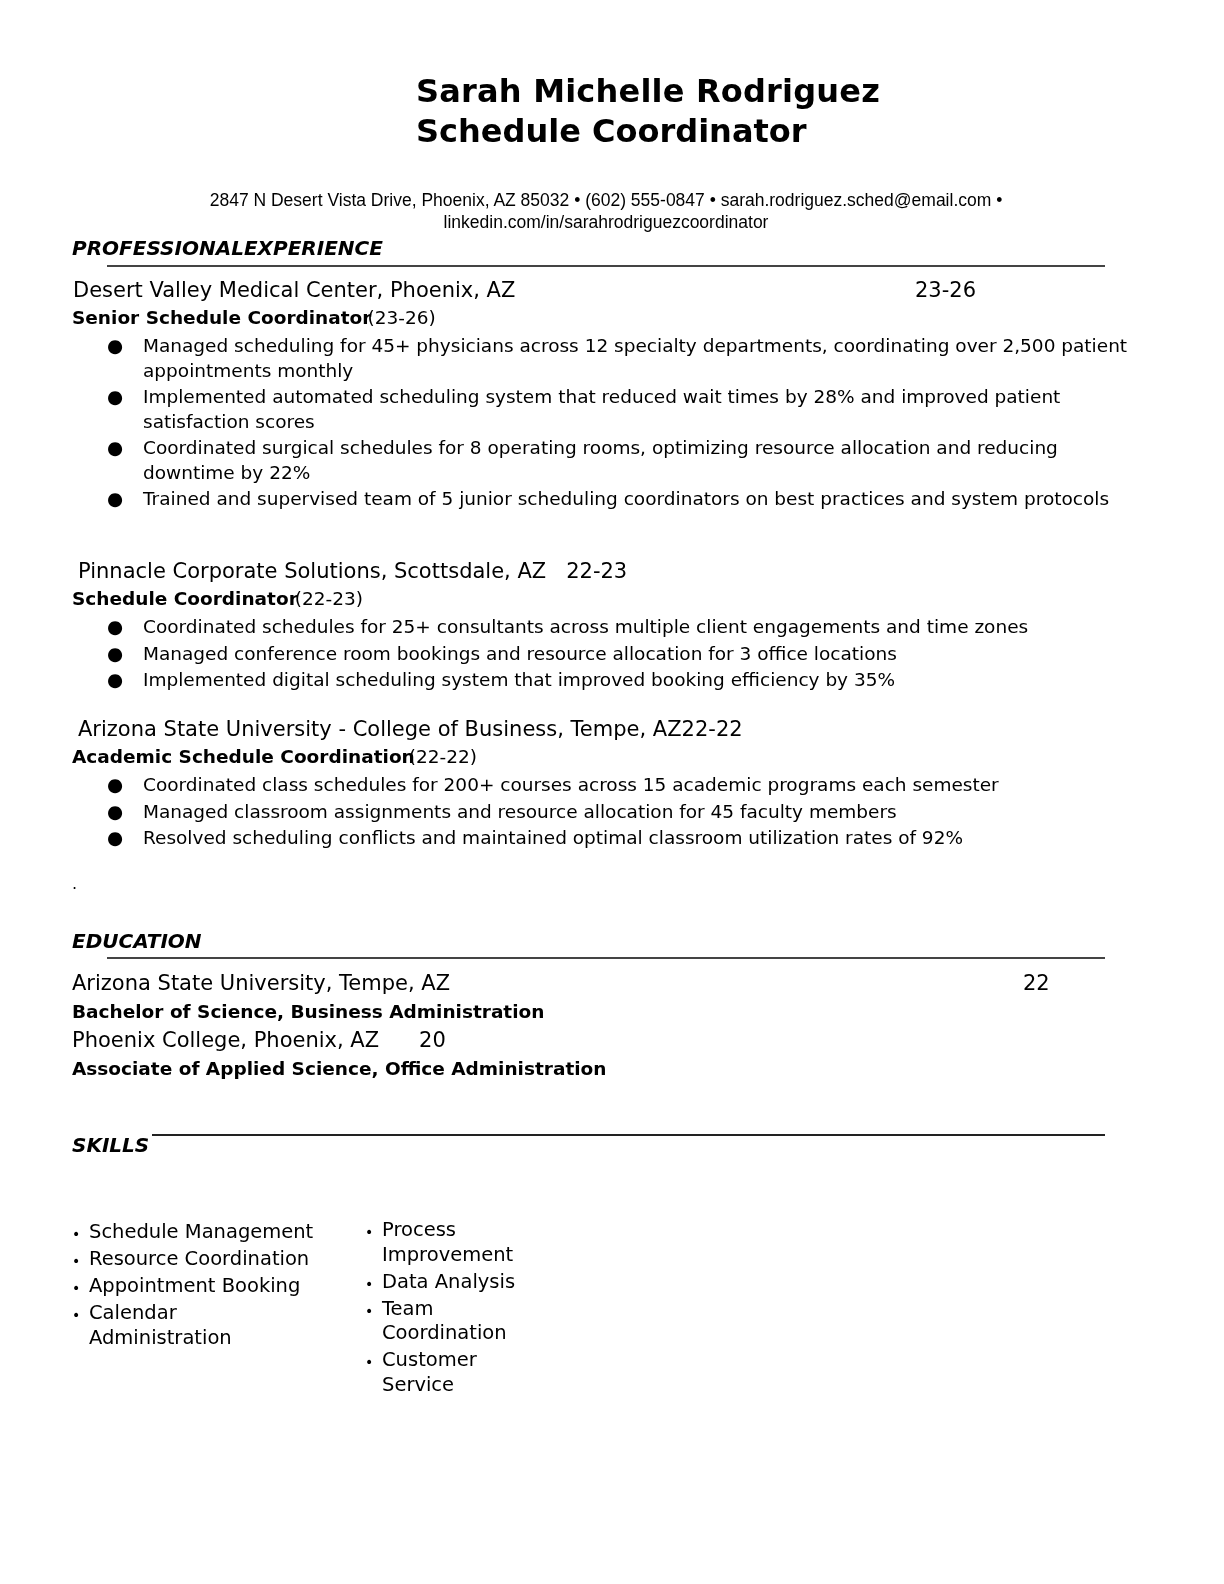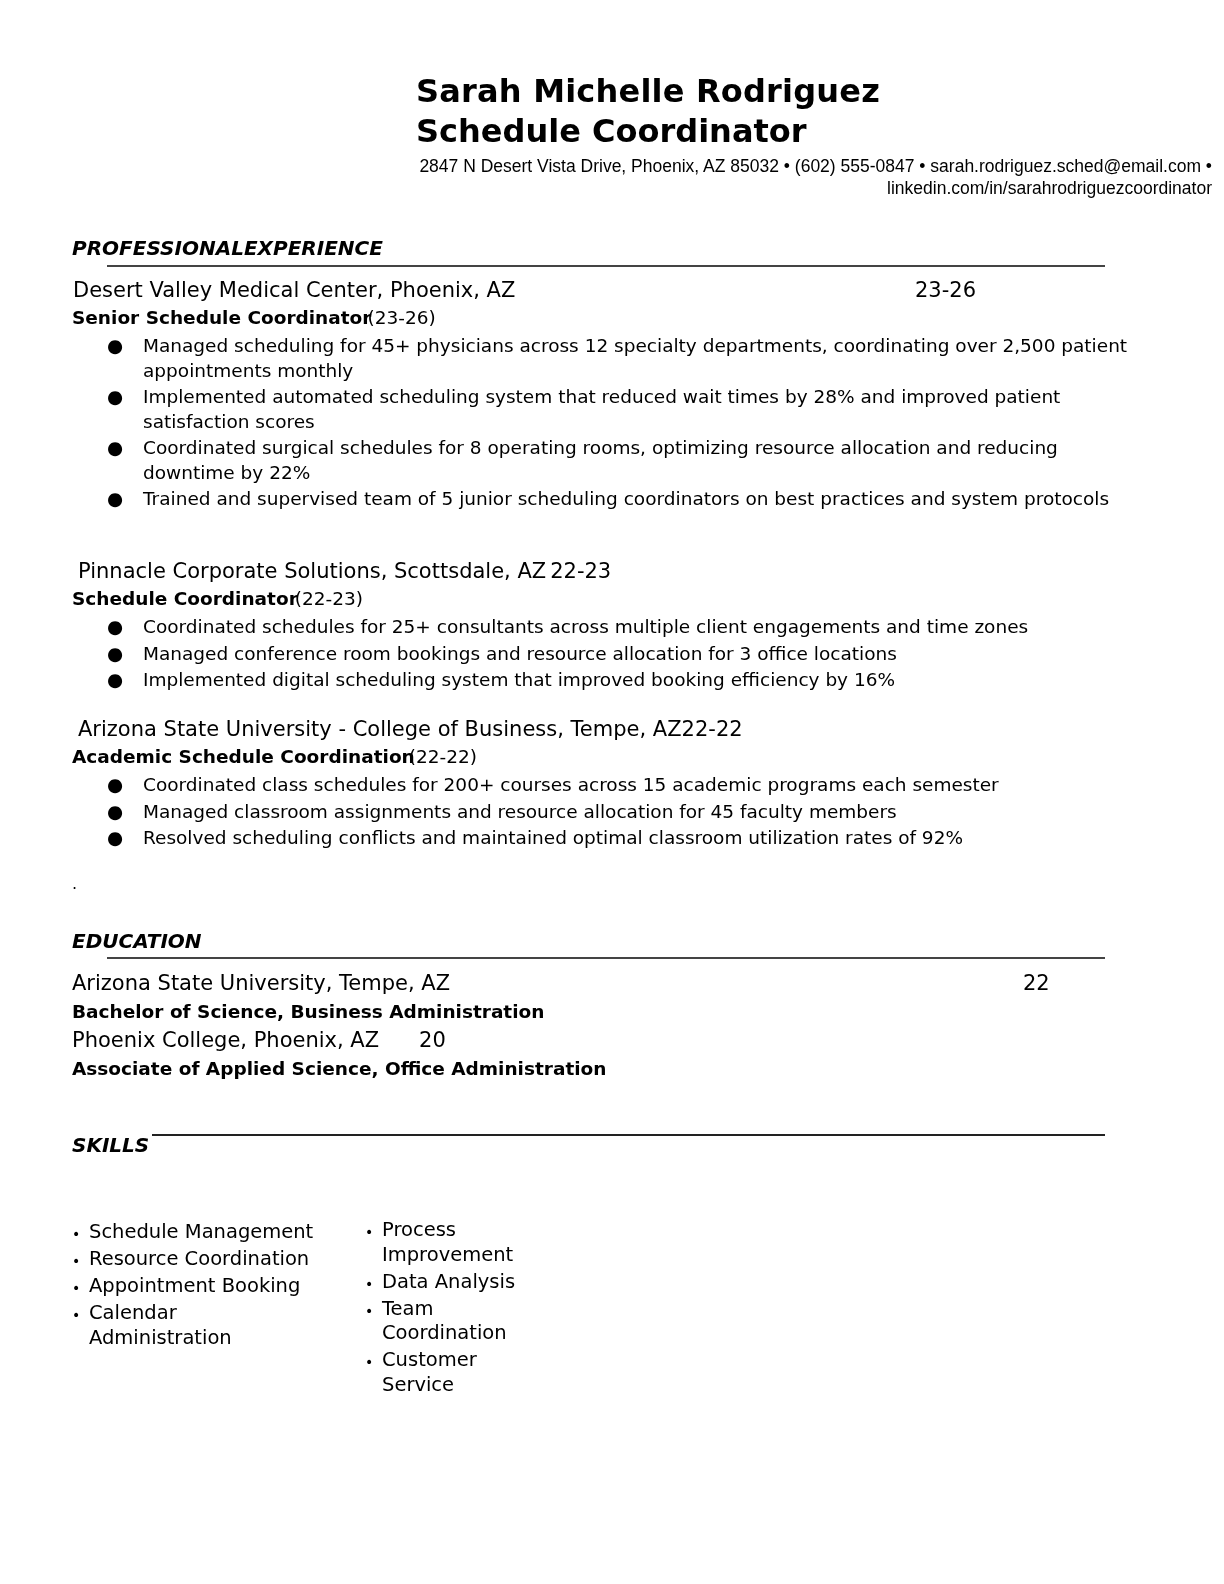--- a/index.html
+++ b/index.html
@@ -1,20 +1,20 @@
 <!DOCTYPE html>
 <html><head>
   <meta charset="utf-8">
   <style>
     html, body { margin: 0; padding: 0; background: #ffffff; }
     body { width: 1224px; height: 1584px; position: relative; color: #000; font-family: "DejaVu Sans", sans-serif; overflow: hidden; }
     .abs { position: absolute; white-space: nowrap; }
     .name { left: 416px; top: 72px; font-size: 32px; font-weight: bold; letter-spacing: 0.2px; }
     .title { left: 416px; top: 112px; font-size: 32px; font-weight: bold; }
-    .contact { left: 0; width: 1212px; text-align: right; font-family: "Liberation Sans", sans-serif; font-size: 17.5px; }
+    .contact { left: 0; width: 1212px; text-align: center; font-family: "Liberation Sans", sans-serif; font-size: 17.5px; margin-top: 34px; }
     .section-head { left: 72px; font-size: 20px; font-weight: bold; font-style: italic; }
     .rule { position: absolute; left: 107px; width: 998px; height: 2px; background: #444444; }
     .org { font-size: 21px; }
     .role { left: 72px; font-size: 18.5px; }
     .role b { font-weight: bold; }
     .bullets { position: absolute; left: 107px; width: 1040px; margin: 0; padding: 0; list-style: none; font-size: 18.5px; line-height: 24.5px; }
     .bullets li { position: relative; padding-left: 36px; margin-bottom: 2px; white-space: normal; }
     .bullets li .dot { position: absolute; left: 0; top: 0; }
     .edu-school { left: 72px; font-size: 21px; }
     .edu-degree { left: 72px; font-size: 18.5px; font-weight: bold; }
@@ -39,29 +39,29 @@
   <b>Senior Schedule Coordinator</b><span style="margin-left:-4px;">(23-26)</span>
 </div>
 <ul class="bullets" style="top:334px;">
   <li><span class="dot">●</span><span>Managed scheduling for 45+ physicians across 12 specialty departments, coordinating over 2,500 patient appointments monthly</span></li>
   <li><span class="dot">●</span><span>Implemented automated scheduling system that reduced wait times by 28% and improved patient satisfaction scores</span></li>
   <li><span class="dot">●</span><span>Coordinated surgical schedules for 8 operating rooms, optimizing resource allocation and reducing downtime by 22%</span></li>
   <li><span class="dot">●</span><span>Trained and supervised team of 5 junior scheduling coordinators on best practices and system protocols</span></li>
 </ul>
 
 <div class="abs org" style="left:78px; top:559px;">
-  <span>Pinnacle Corporate Solutions, Scottsdale, AZ</span><span style="margin-left:4px;">22-23</span>
+  <span>Pinnacle Corporate Solutions, Scottsdale, AZ</span><span style="margin-left:20px;">22-23</span>
 </div>
 <div class="abs role" style="top:588px;">
   <b>Schedule Coordinator</b><span style="margin-left:-3px;">(22-23)</span>
 </div>
 <ul class="bullets" style="top:615px;">
   <li><span class="dot">●</span><span>Coordinated schedules for 25+ consultants across multiple client engagements and time zones</span></li>
   <li><span class="dot">●</span><span>Managed conference room bookings and resource allocation for 3 office locations</span></li>
-  <li><span class="dot">●</span><span>Implemented digital scheduling system that improved booking efficiency by 16%</span></li>
+  <li><span class="dot">●</span><span>Implemented digital scheduling system that improved booking efficiency by 35%</span></li>
 </ul>
 
 <div class="abs org" style="left:78px; top:717px;">
   <span>Arizona State University - College of Business, Tempe, AZ</span><span style="">22-22</span>
 </div>
 <div class="abs role" style="top:746px;">
   <b>Academic Schedule Coordination</b><span style="margin-left:-6px;">(22-22)</span>
 </div>
 <ul class="bullets" style="top:773px;">
   <li><span class="dot">●</span><span>Coordinated class schedules for 200+ courses across 15 academic programs each semester</span></li>

